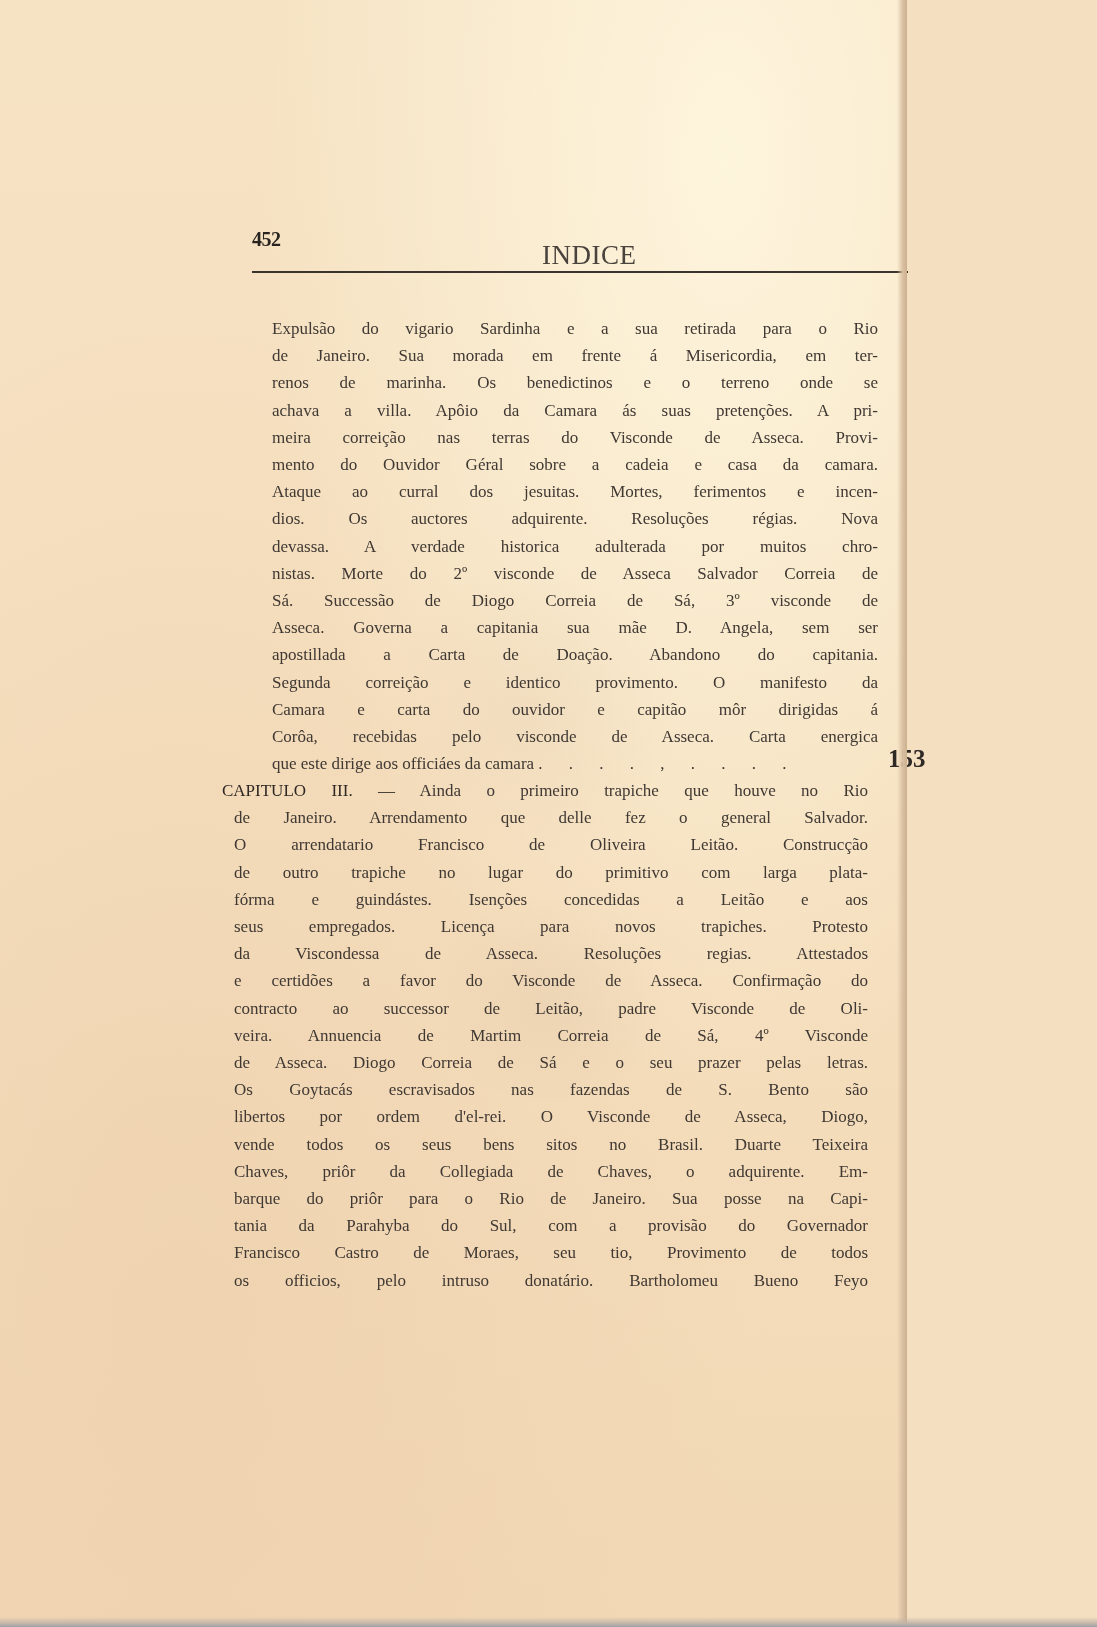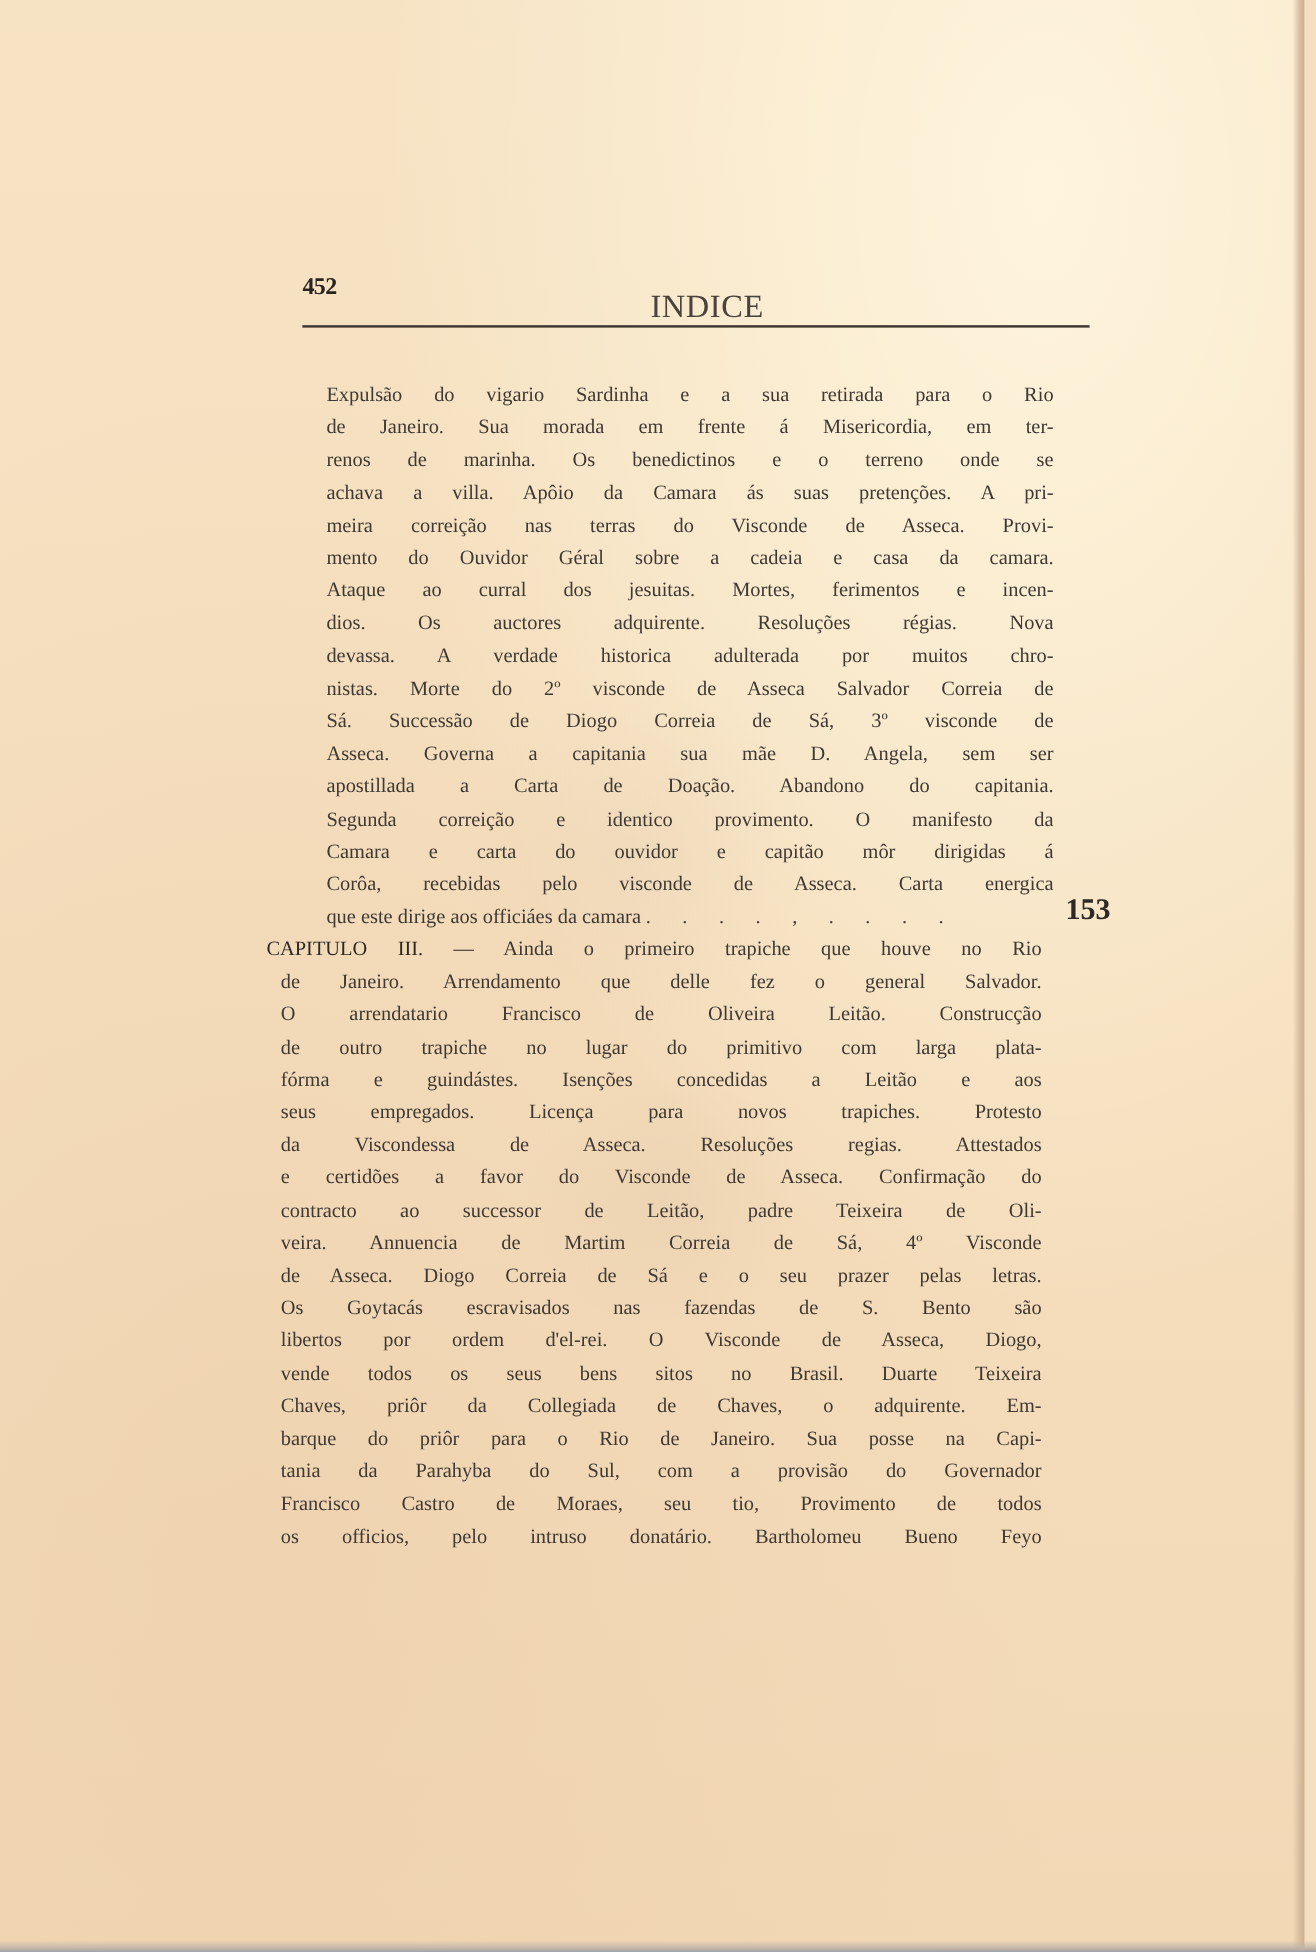--- a/index.html
+++ b/index.html
@@ -10,21 +10,21 @@
       width: 1097px;
       height: 1627px;
       position: relative;
       overflow: hidden;
       background: #f4dfc0;
       font-family: "Liberation Serif", "DejaVu Serif", serif;
     }
     .page {
       position: absolute;
       left: 0; top: 0;
-      width: 1087px;
+      width: 907px;
       height: 1627px;
       background:
         radial-gradient(ellipse at 80% 10%, rgba(255,248,225,0.85) 0%, rgba(255,248,225,0) 45%),
         radial-gradient(ellipse at 20% 80%, rgba(236,205,170,0.55) 0%, rgba(236,205,170,0) 55%),
         linear-gradient(180deg, #f6e3c4 0%, #f5dfbe 50%, #f2d8b5 100%);
     }
     .edge-right {
       position: absolute;
       right: 0; top: 0;
       width: 10px;
@@ -165,21 +165,21 @@
 
   <div class="entry entry-2">
     <span class="line"><span class="chapter-label">CAPITULO III. —</span> <span>Ainda o primeiro trapiche que houve no Rio</span></span>
     <span class="line indent">de Janeiro. Arrendamento que delle fez o general Salvador.</span>
     <span class="line indent">O arrendatario Francisco de Oliveira Leitão. Construcção</span>
     <span class="line indent">de outro trapiche no lugar do primitivo com larga plata-</span>
     <span class="line indent">fórma e guindástes. Isenções concedidas a Leitão e aos</span>
     <span class="line indent">seus empregados. Licença para novos trapiches. Protesto</span>
     <span class="line indent">da Viscondessa de Asseca. Resoluções regias. Attestados</span>
     <span class="line indent">e certidões a favor do Visconde de Asseca. Confirmação do</span>
-    <span class="line indent">contracto ao successor de Leitão, padre Teixeira de Oli-</span>
+    <span class="line indent">contracto ao successor de Leitão, padre Visconde de Oli-</span>
     <span class="line indent">veira. Annuencia de Martim Correia de Sá, 4º Visconde</span>
     <span class="line indent">de Asseca. Diogo Correia de Sá e o seu prazer pelas letras.</span>
     <span class="line indent">Os Goytacás escravisados nas fazendas de S. Bento são</span>
     <span class="line indent">libertos por ordem d'el-rei. O Visconde de Asseca, Diogo,</span>
     <span class="line indent">vende todos os seus bens sitos no Brasil. Duarte Teixeira</span>
     <span class="line indent">Chaves, priôr da Collegiada de Chaves, o adquirente. Em-</span>
     <span class="line indent">barque do priôr para o Rio de Janeiro. Sua posse na Capi-</span>
     <span class="line indent">tania da Parahyba do Sul, com a provisão do Governador</span>
     <span class="line indent">Francisco Castro de Moraes, seu tio, Provimento de todos</span>
     <span class="line indent">os officios, pelo intruso donatário. Bartholomeu Bueno Feyo</span>

